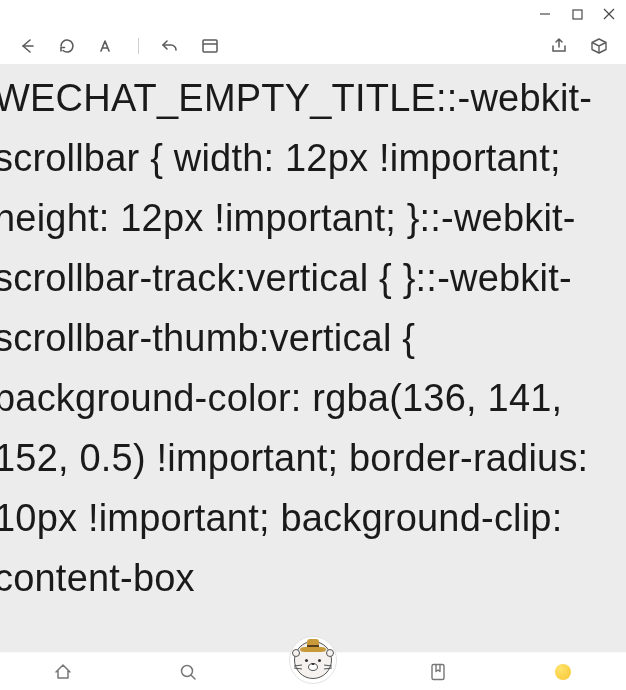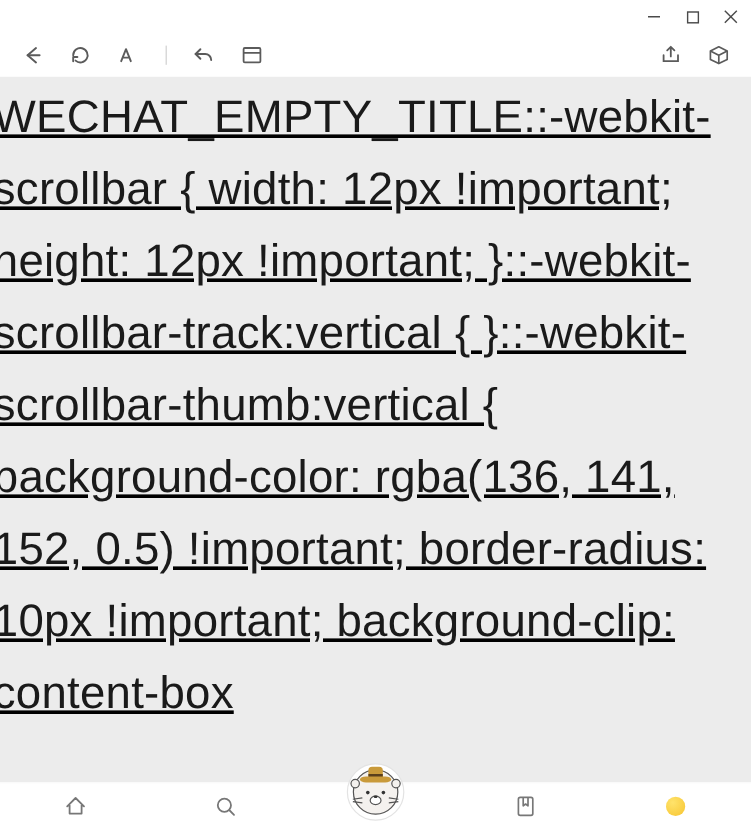--- a/index.html
+++ b/index.html
@@ -39,21 +39,20 @@
   }
   .tb-sep {
     width: 1px; height: 16px; background: #d0d0d0;
   }
 
   .content {
     height: 588px;
     padding: 4px 0 0 0;
     background: #ececec;
     overflow: hidden;
-    text-decoration: underline;
   }
   .content-text {
     font-size: 38px;
     line-height: 1.58;
     font-weight: 400;
     color: #1a1a1a;
     word-break: break-word;
     letter-spacing: 0.2px;
     margin-left: -6px;
     padding-right: 4px;

